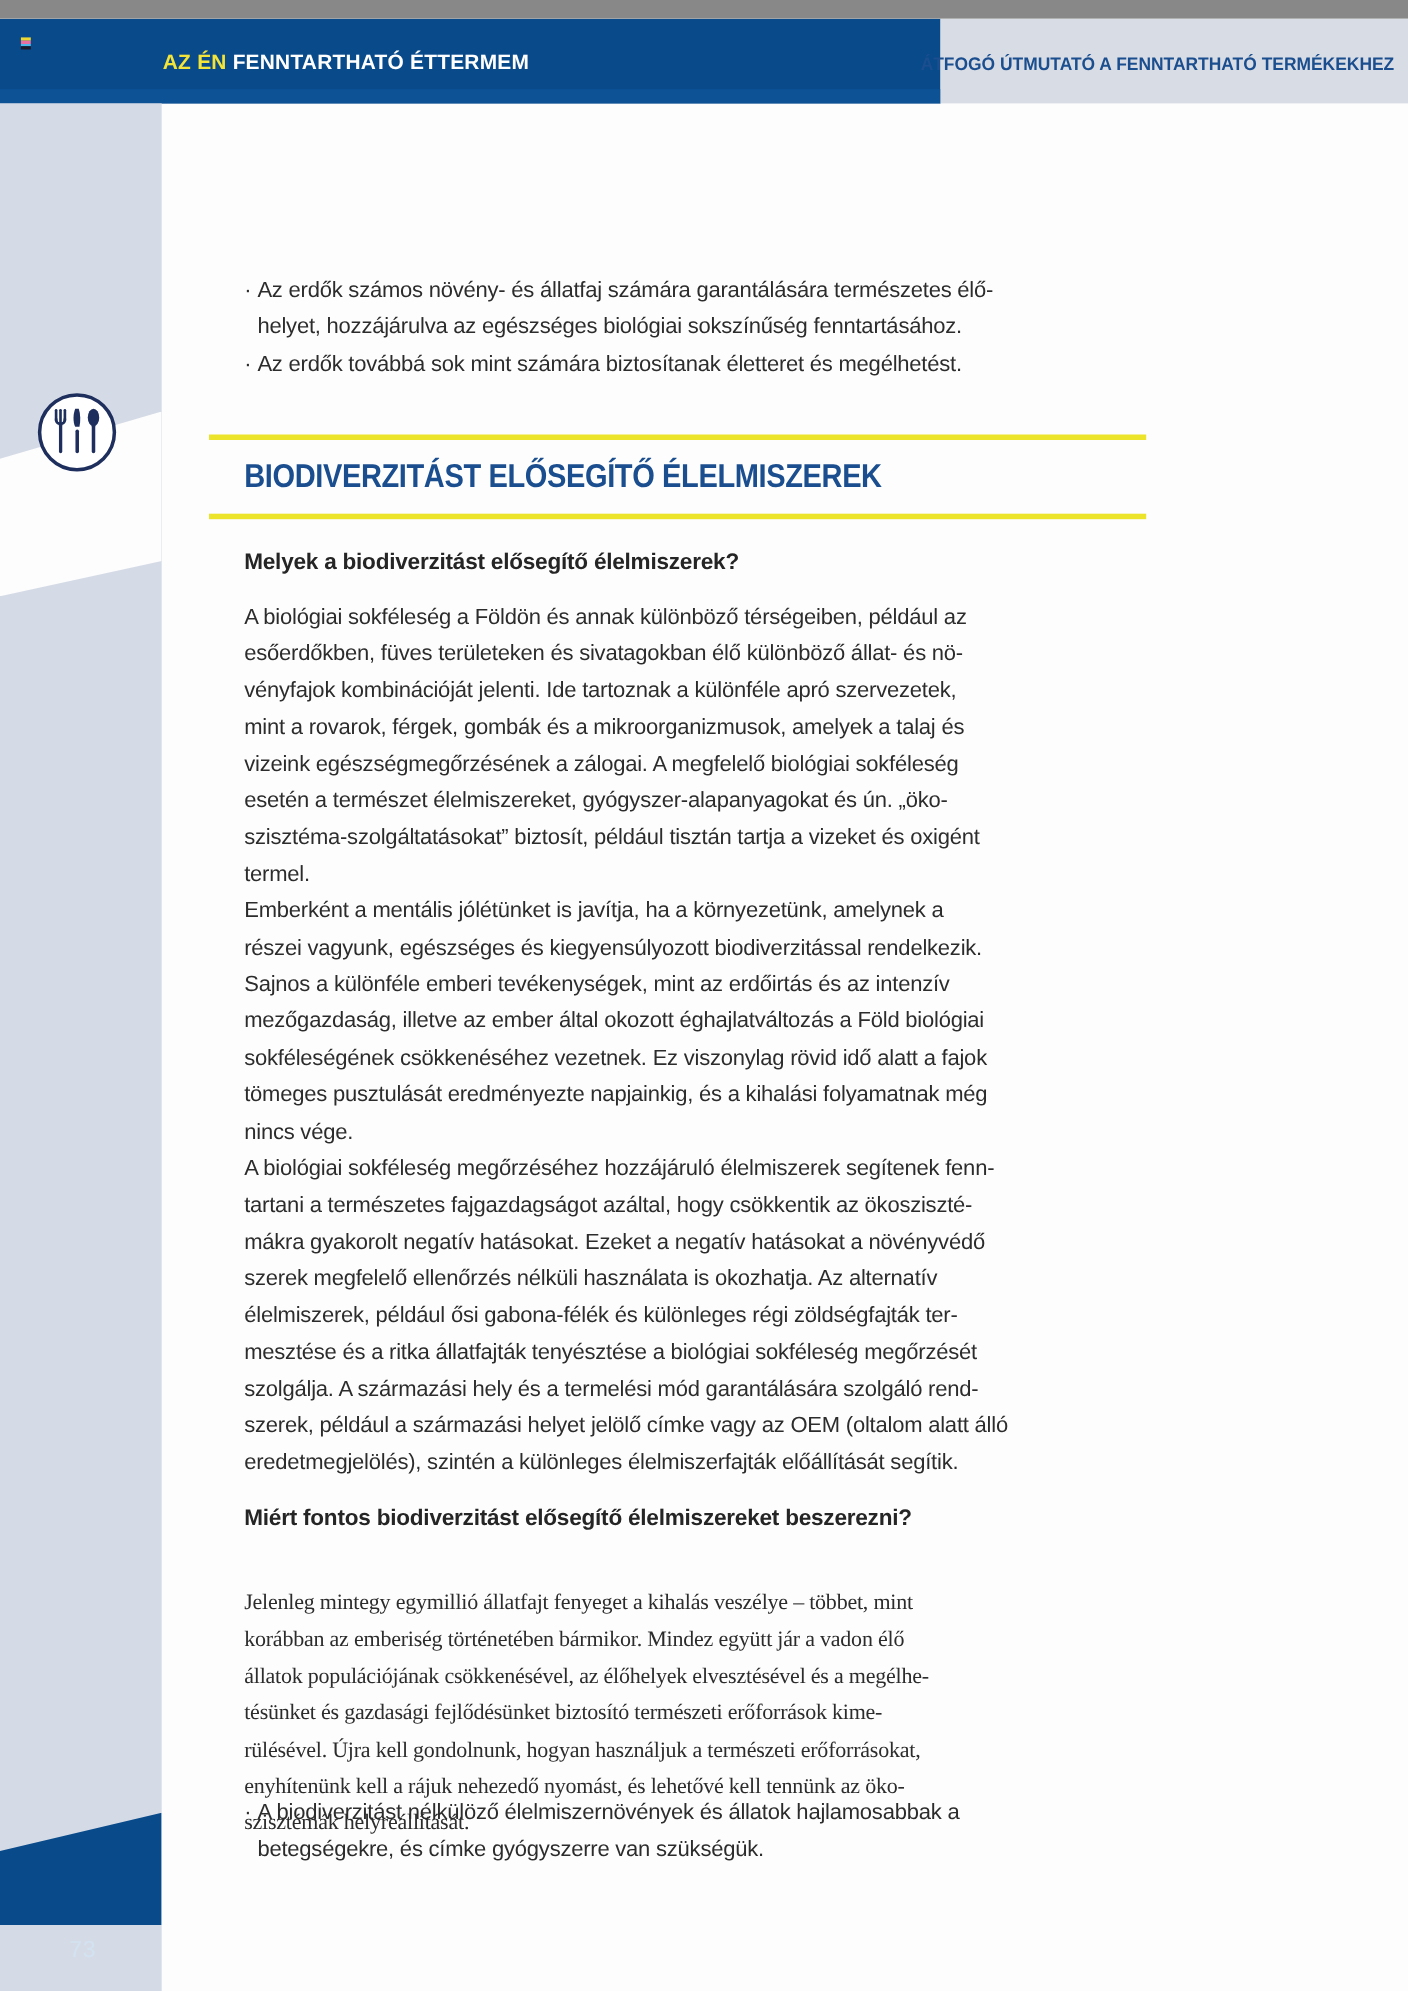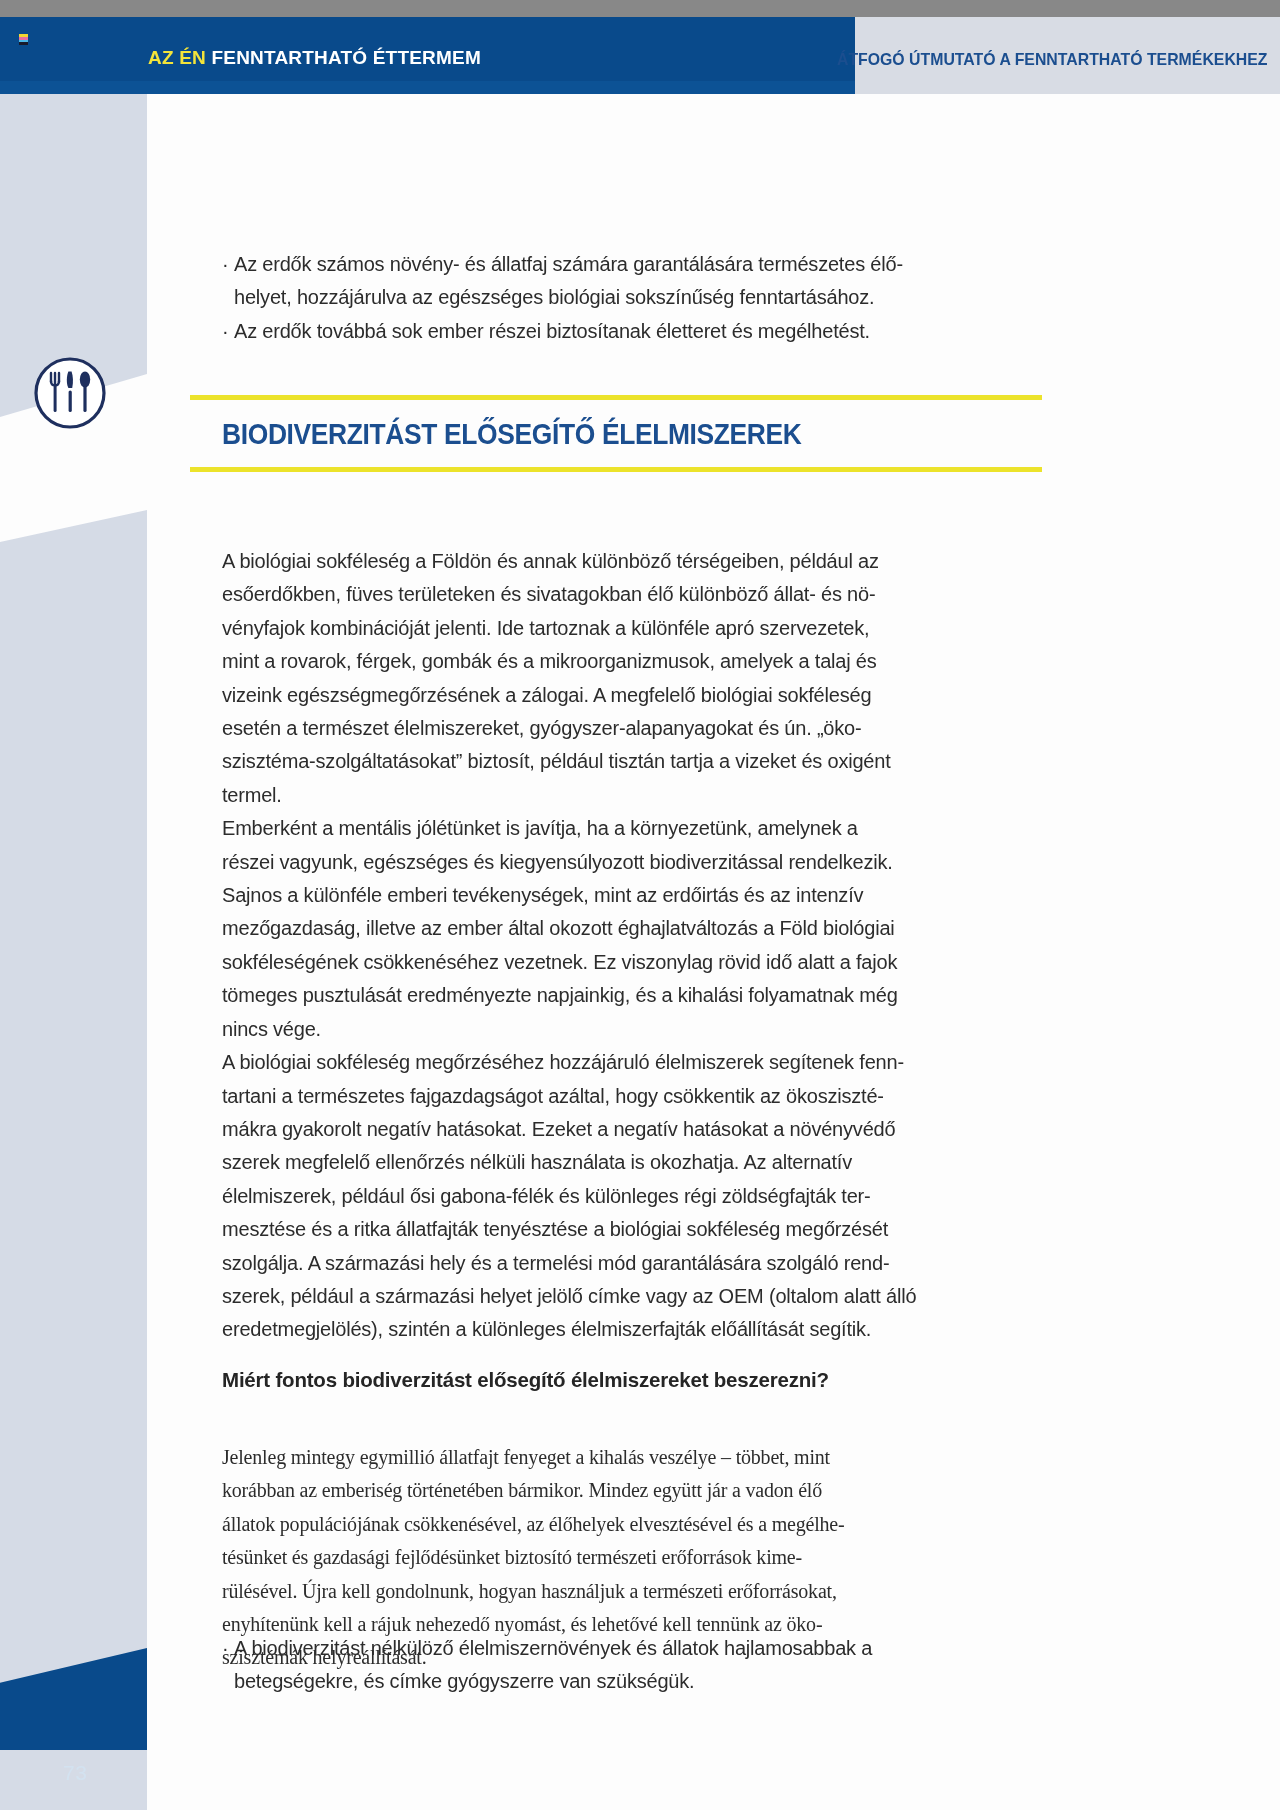--- a/index.html
+++ b/index.html
@@ -104,28 +104,29 @@
   <div class="page-num">73</div>
 
   <div class="blk txt" style="top:231px;">
     <div class="bullet-row">
       <span class="bchar">·</span>
       <div class="btxt lines">Az erdők számos növény- és állatfaj számára garantálására természetes élő-
 helyet, hozzájárulva az egészséges biológiai sokszínűség fenntartásához.</div>
     </div>
     <div class="bullet-row">
       <span class="bchar">·</span>
-      <div class="btxt lines">Az erdők továbbá sok ember részei biztosítanak életteret és megélhetést.</div>
+      <div class="btxt lines">Az erdők továbbá sok mint számára biztosítanak életteret és megélhetést.</div>
     </div>
   </div>
 
   <div class="rule rule1"></div>
   <div class="sec-title">BIODIVERZITÁST ELŐSEGÍTŐ ÉLELMISZEREK</div>
   <div class="rule rule2"></div>
 
+  <div class="bold-q" style="top:477px;">Melyek a biodiverzitást elősegítő élelmiszerek?</div>
   <div class="blk txt lines" style="top:528px;">A biológiai sokféleség a Földön és annak különböző térségeiben, például az
 esőerdőkben, füves területeken és sivatagokban élő különböző állat- és nö-
 vényfajok kombinációját jelenti. Ide tartoznak a különféle apró szervezetek,
 mint a rovarok, férgek, gombák és a mikroorganizmusok, amelyek a talaj és
 vizeink egészségmegőrzésének a zálogai. A megfelelő biológiai sokféleség
 esetén a természet élelmiszereket, gyógyszer-alapanyagokat és ún. „öko-
 szisztéma-szolgáltatásokat” biztosít, például tisztán tartja a vizeket és oxigént
 termel.
 Emberként a mentális jólétünket is javítja, ha a környezetünk, amelynek a
 részei vagyunk, egészséges és kiegyensúlyozott biodiverzitással rendelkezik.

